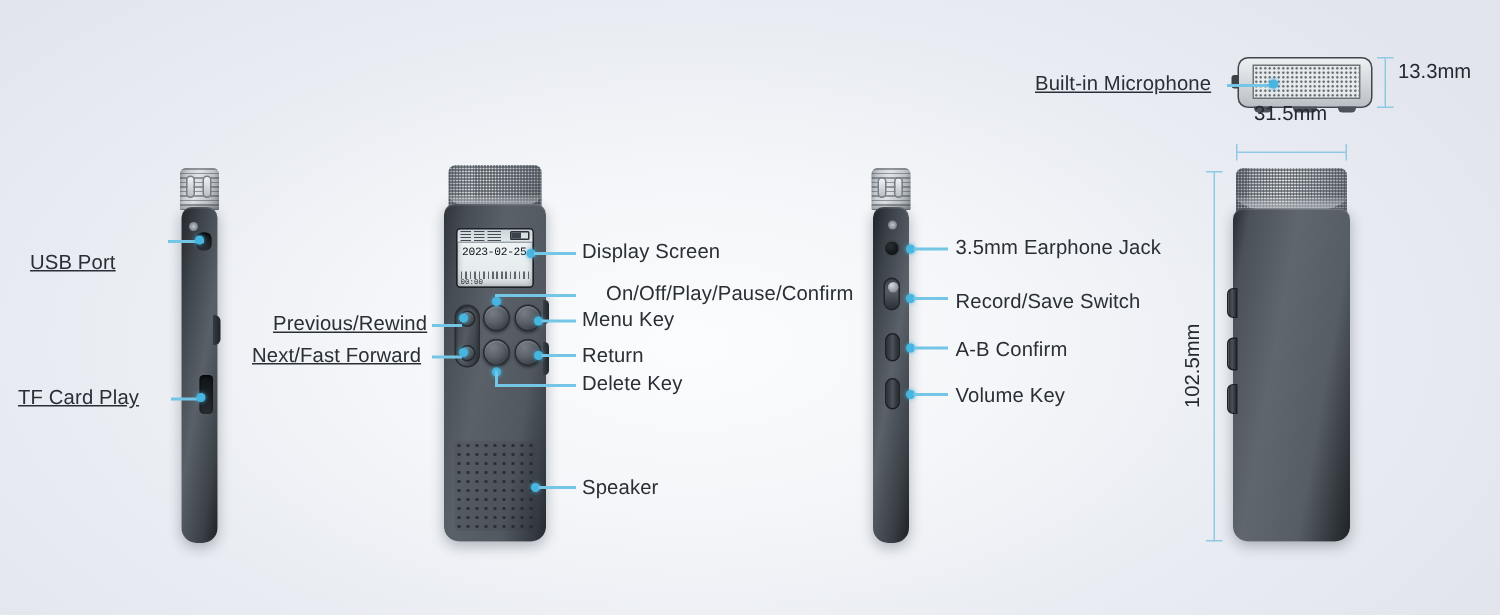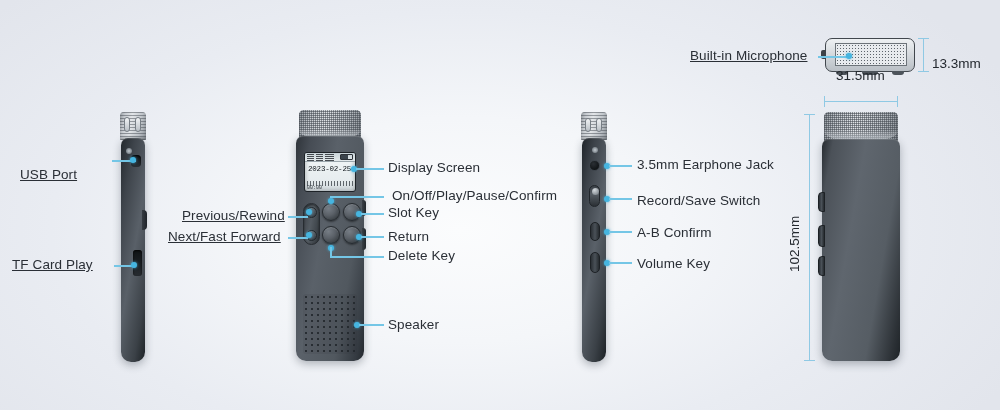--- a/index.html
+++ b/index.html
@@ -323,25 +323,25 @@
     <div class="leader" style="left:288px; top:237px; width:20px;"></div>
     <div class="dot" style="left:306px; top:232px;"></div>
 
     <div class="dot" style="left:351px; top:166px;"></div>
     <div class="leader" style="left:356px; top:168px; width:28px;"></div>
     <div class="lbl" style="left:388px; top:161px;">Display Screen</div>
 
     <div class="dot" style="left:328px; top:198px;"></div>
     <div class="leader v" style="left:330px; top:197px; height:0px;"></div>
     <div class="leader" style="left:330px; top:196px; width:54px;"></div>
-    <div class="lbl" style="left:392px; top:189px;">On/Off/Play/Pause/Confirm</div>
+    <div class="lbl" style="left:404px; top:189px;">On/Off/Play/Pause/Confirm</div>
 
     <div class="dot" style="left:356px; top:211px;"></div>
     <div class="leader" style="left:361px; top:213px; width:23px;"></div>
-    <div class="lbl" style="left:388px; top:206px;">Slot Key</div>
+    <div class="lbl" style="left:388px; top:206px;">Menu Key</div>
 
     <div class="dot" style="left:356px; top:234px;"></div>
     <div class="leader" style="left:361px; top:236px; width:23px;"></div>
     <div class="lbl" style="left:388px; top:230px;">Return</div>
 
     <div class="dot" style="left:328px; top:245px;"></div>
     <div class="leader v" style="left:330px; top:247px; height:10px;"></div>
     <div class="leader" style="left:330px; top:256px; width:54px;"></div>
     <div class="lbl" style="left:388px; top:249px;">Delete Key</div>
 
@@ -398,21 +398,21 @@
     <div class="mic-foot" style="left:862px; top:71px; width:16px;"></div>
     <div class="mic-foot" style="left:892px; top:71px; width:12px;"></div>
 
     <div class="lbl r" style="left:690px; top:49px; width:124px;">Built-in Microphone</div>
     <div class="leader" style="left:818px; top:56px; width:32px;"></div>
     <div class="dot" style="left:846px; top:53px;"></div>
 
     <div class="dim-line dim-v" style="left:923px; top:38px; height:34px;"></div>
     <div class="dim-tick" style="left:918px; top:38px; width:11px; height:1px;"></div>
     <div class="dim-tick" style="left:918px; top:71px; width:11px; height:1px;"></div>
-    <div class="dim-txt" style="left:932px; top:56px;">13.3mm</div>
+    <div class="dim-txt" style="left:932px; top:40px;">13.3mm</div>
   </div>
 
   <div>
 
     <div class="cap" style="left:824px; top:112px; width:74px; height:30px;">
       <div class="mesh"></div>
       <div style="position:absolute;left:0;right:0;bottom:0;height:11px;background:linear-gradient(180deg,rgba(225,229,233,.08),#c0c5cb);border-radius:0 0 50% 50%/0 0 100% 100%;"></div>
     </div>
 
     <div class="dev-body" style="left:822px; top:139px; width:78px; height:222px;

